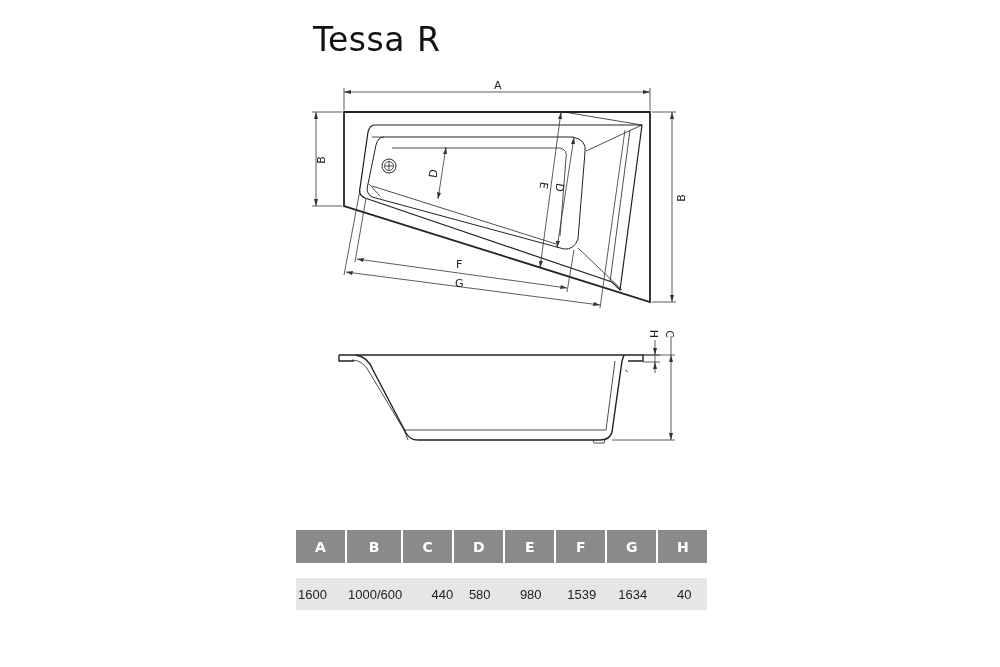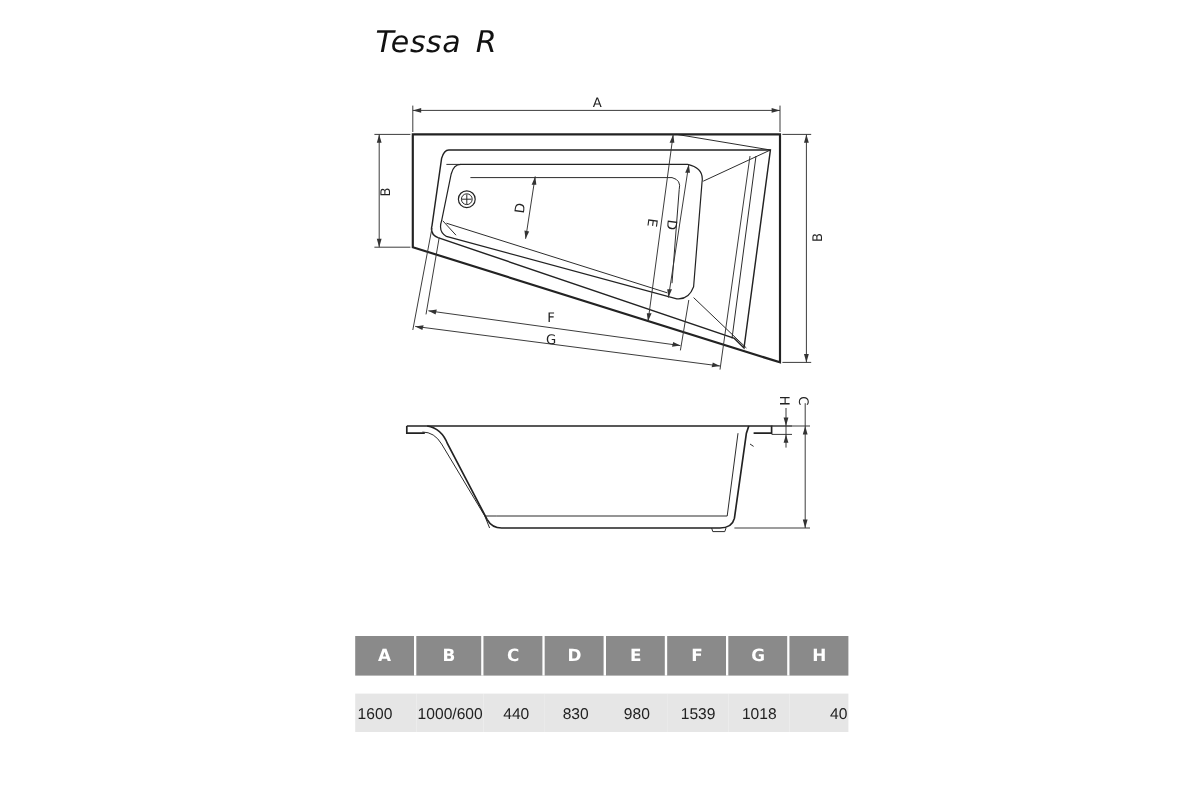--- a/index.html
+++ b/index.html
@@ -1,17 +1,17 @@
 <!DOCTYPE html>
 <html><head>
   <meta charset="utf-8">
   <style>
     html, body { margin: 0; padding: 0; background: #ffffff; }
     body { width: 1000px; height: 667px; position: relative; overflow: hidden; font-family: "DejaVu Sans", sans-serif; }
-    .title { position: absolute; left: 313px; top: 20px; font-size: 25px; color: #111; letter-spacing: 0.5px; font-family: "DejaVu Sans", sans-serif; font-style: italic; }
+    .title { position: absolute; left: 313px; top: 20px; font-size: 33px; color: #111; letter-spacing: 0.5px; font-family: "DejaVu Sans", sans-serif; }
     .title .suffix { margin-left: 12px; }
     svg.drawing { position: absolute; left: 0; top: 0; }
     .dimlbl { font-family: "DejaVu Sans", sans-serif; font-size: 11px; fill: #222; }
     table.dims { position: absolute; left: 296px; top: 530px; border-collapse: separate; border-spacing: 0; }
     .dims-head-cell {
       background: #8a8a8a; color: #fff; font-weight: bold; font-size: 14px; text-align: center;
       height: 31px; border-right: 2px solid #fff; font-family: "DejaVu Sans", sans-serif;
     }
     .dims-row-gap td { height: 15px; padding: 0; }
     .dims-val-cell {
@@ -149,21 +149,21 @@
     <td class="dims-head-cell" style="width:47px">F</td>
     <td class="dims-head-cell" style="width:47px">G</td>
     <td class="dims-head-cell" style="width:47px;border-right:none">H</td>
   </tr>
   <tr class="dims-row-gap">
         <td colspan="8"></td>
       </tr>
   <tr>
     <td class="dims-val-cell" style="text-align:left;padding-left:2px">1600</td>
     <td class="dims-val-cell">1000/600</td>
-    <td class="dims-val-cell" style="text-align:center;padding-left:4px">440</td>
-    <td class="dims-val-cell">830</td>
+    <td class="dims-val-cell" style="text-align:right;padding-left:4px">440</td>
+    <td class="dims-val-cell">580</td>
     <td class="dims-val-cell">980</td>
     <td class="dims-val-cell">1539</td>
-    <td class="dims-val-cell">1018</td>
-    <td class="dims-val-cell" style="text-align:right;padding-left:4px">40</td>
+    <td class="dims-val-cell">1634</td>
+    <td class="dims-val-cell" style="text-align:center;padding-left:4px">40</td>
   </tr>
 </tbody>
   </table>
 
 </body></html>

